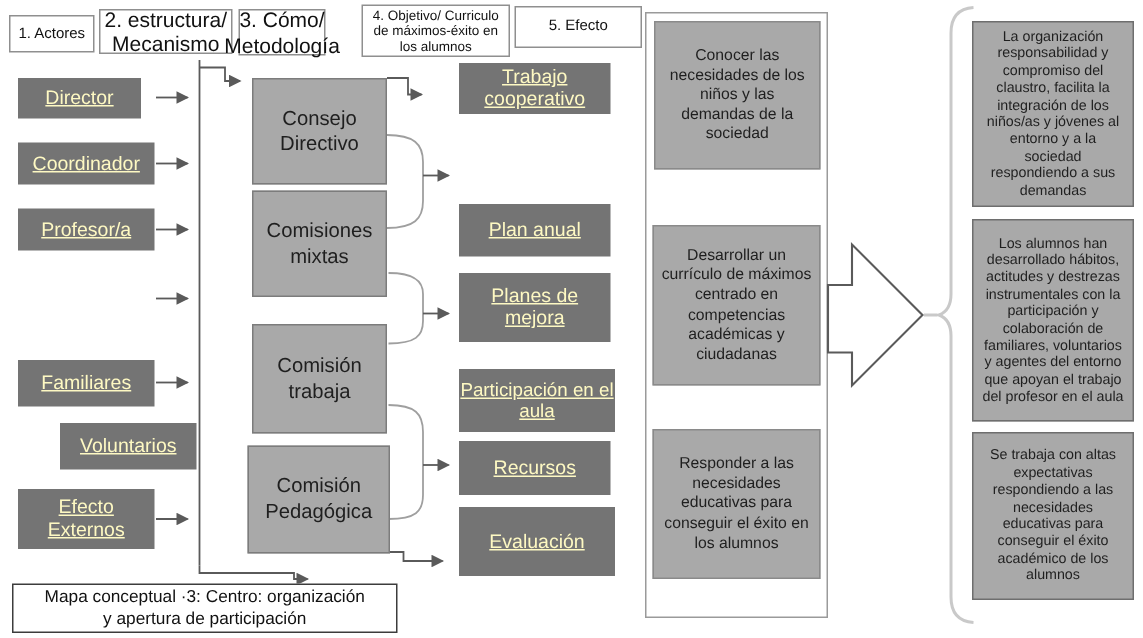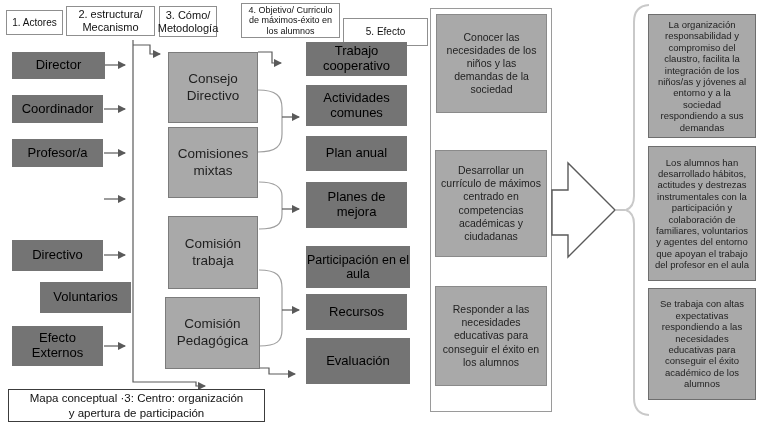--- a/index.html
+++ b/index.html
@@ -4,29 +4,29 @@
 <style>
   html,body{margin:0;padding:0;background:#fff;}
   .stage{
     position:relative;width:762px;height:425px;background:#fff;overflow:hidden;
     font-family:"Liberation Sans",sans-serif;
   }
   .box{
     position:absolute;display:flex;align-items:center;justify-content:center;
     text-align:center;box-sizing:border-box;line-height:1.12;
   }
-  .dark{background:var(--box-dark,#757575);color:#000000;font-size:13px;}
+  .dark{background:var(--box-dark,#757575);color:#fef9c3;font-size:13px;text-decoration:underline;}
   .med{background:var(--box-medium,#a9a9a9);color:#1f1f1f;
        border:1.5px solid var(--box-border,#7c7c7c);font-size:13.5px;line-height:1.25;}
   .obj{background:var(--box-medium,#a9a9a9);color:#1f1f1f;border:1px solid #8a8a8a;
        font-size:10.5px;line-height:1.25;padding:2px 4px;}
   .eff{background:var(--box-medium,#a9a9a9);color:#1f1f1f;border:1px solid #6e6e6e;
        font-size:9.5px;line-height:1.2;padding:2px 5px;}
   .hdr{background:#fff;border:1px solid #8f8f8f;color:#111;
-       font-size:11px;line-height:1.15;padding:1px 2px;}
+       font-size:14px;line-height:1.15;padding:1px 2px;}
   .container4{position:absolute;left:430px;top:8px;width:122px;height:404px;
        border:1px solid #9a9a9a;background:#fff;box-sizing:border-box;}
   .caption{background:#fff;border:1.5px solid #3c3c3c;color:#111;font-size:11.5px;line-height:1.25;}
   svg.wires{position:absolute;left:0;top:0;pointer-events:none;}
   .ln{stroke:var(--line,#5a5a5a);stroke-width:1.2;fill:none;}
   .lnl{stroke:var(--bracket,#9f9f9f);stroke-width:1.2;fill:none;}
   .blockarrow{fill:#fff;stroke:var(--line,#5a5a5a);stroke-width:1.4;}
   .brace{stroke:var(--brace,#c9c9c9);stroke-width:2;fill:none;}
   .ah-fill{fill:var(--line,#5a5a5a);}
 </style>
@@ -74,36 +74,35 @@
     <path class="blockarrow" d="M552,190 H568 V163 L615,210 L568,257 V235 H552 Z"></path>
     <path class="brace" d="M616,210 H625"></path>
 
     <path class="brace" d="M649,5 Q634,6 634,22 V196 Q634,207 626,210 Q634,213 634,224 V398 Q634,414 649,415"></path>
   </svg>
 
   <div class="box hdr" style="left:6px;top:10px;width:57px;height:25px;font-size:10px;">1. Actores</div>
   <div class="box hdr" style="left:66px;top:6px;width:89px;height:30px;">2. estructura/ Mecanismo</div>
   <div class="box hdr" style="left:159px;top:6px;width:58px;height:31px;">3. Cómo/ Metodología</div>
   <div class="box hdr" style="left:241px;top:3px;width:99px;height:35px;font-size:9px;">4. Objetivo/ Curriculo de máximos-éxito en los alumnos</div>
-  <div class="box hdr" style="left:343px;top:18px;width:85px;height:28px;font-size:10px;">5. Efecto</div>
+  <div class="box hdr" style="left:343px;top:4px;width:85px;height:28px;font-size:10px;">5. Efecto</div>
 
-  <div class="box dark" style="left:12px;top:52px;width:93px;height:27px;">Director</div>
+  <div class="box dark" style="left:12px;top:52px;width:82px;height:27px;">Director</div>
   <div class="box dark" style="left:12px;top:95px;width:91px;height:28px;">Coordinador</div>
   <div class="box dark" style="left:12px;top:139px;width:91px;height:28px;">Profesor/a</div>
-  <div class="box dark" style="left:12px;top:240px;width:91px;height:31px;">Directivo</div>
+  <div class="box dark" style="left:12px;top:240px;width:91px;height:31px;">Familiares</div>
   <div class="box dark" style="left:12px;top:282px;width:91px;height:31px;margin-left:28px;">Voluntarios</div>
   <div class="box dark" style="left:12px;top:326px;width:91px;height:40px;padding:0 14px;">Efecto Externos</div>
 
   <div class="box med" style="left:168px;top:52px;width:90px;height:71px;padding:0 8px;">Consejo Directivo</div>
   <div class="box med" style="left:168px;top:127px;width:90px;height:71px;padding:0 6px;">Comisiones mixtas</div>
   <div class="box med" style="left:168px;top:216px;width:90px;height:73px;padding:0 8px;">Comisión trabaja</div>
   <div class="box med" style="left:165px;top:297px;width:95px;height:72px;padding:0 4px;">Comisión Pedagógica</div>
 
   <div class="box dark" style="left:306px;top:42px;width:101px;height:34px;">Trabajo cooperativo</div>
-  <div class="box dark" style="left:306px;top:85px;width:101px;height:41px;">Actividades comunes</div>
   <div class="box dark" style="left:306px;top:136px;width:101px;height:35px;">Plan anual</div>
   <div class="box dark" style="left:306px;top:182px;width:101px;height:46px;">Planes de mejora</div>
   <div class="box dark" style="left:306px;top:246px;width:104px;height:42px;font-size:12.5px;">Participación en el aula</div>
   <div class="box dark" style="left:306px;top:294px;width:101px;height:36px;">Recursos</div>
   <div class="box dark" style="left:306px;top:338px;width:104px;height:46px;">Evaluación</div>
 
   <div class="box obj" style="left:436px;top:14px;width:111px;height:99px;">Conocer las necesidades de los niños y las demandas de la sociedad</div>
   <div class="box obj" style="left:435px;top:150px;width:112px;height:107px;">Desarrollar un currículo de máximos centrado en competencias académicas y ciudadanas</div>
   <div class="box obj" style="left:435px;top:286px;width:112px;height:100px;">Responder a las necesidades educativas para conseguir el éxito en los alumnos</div>
 

